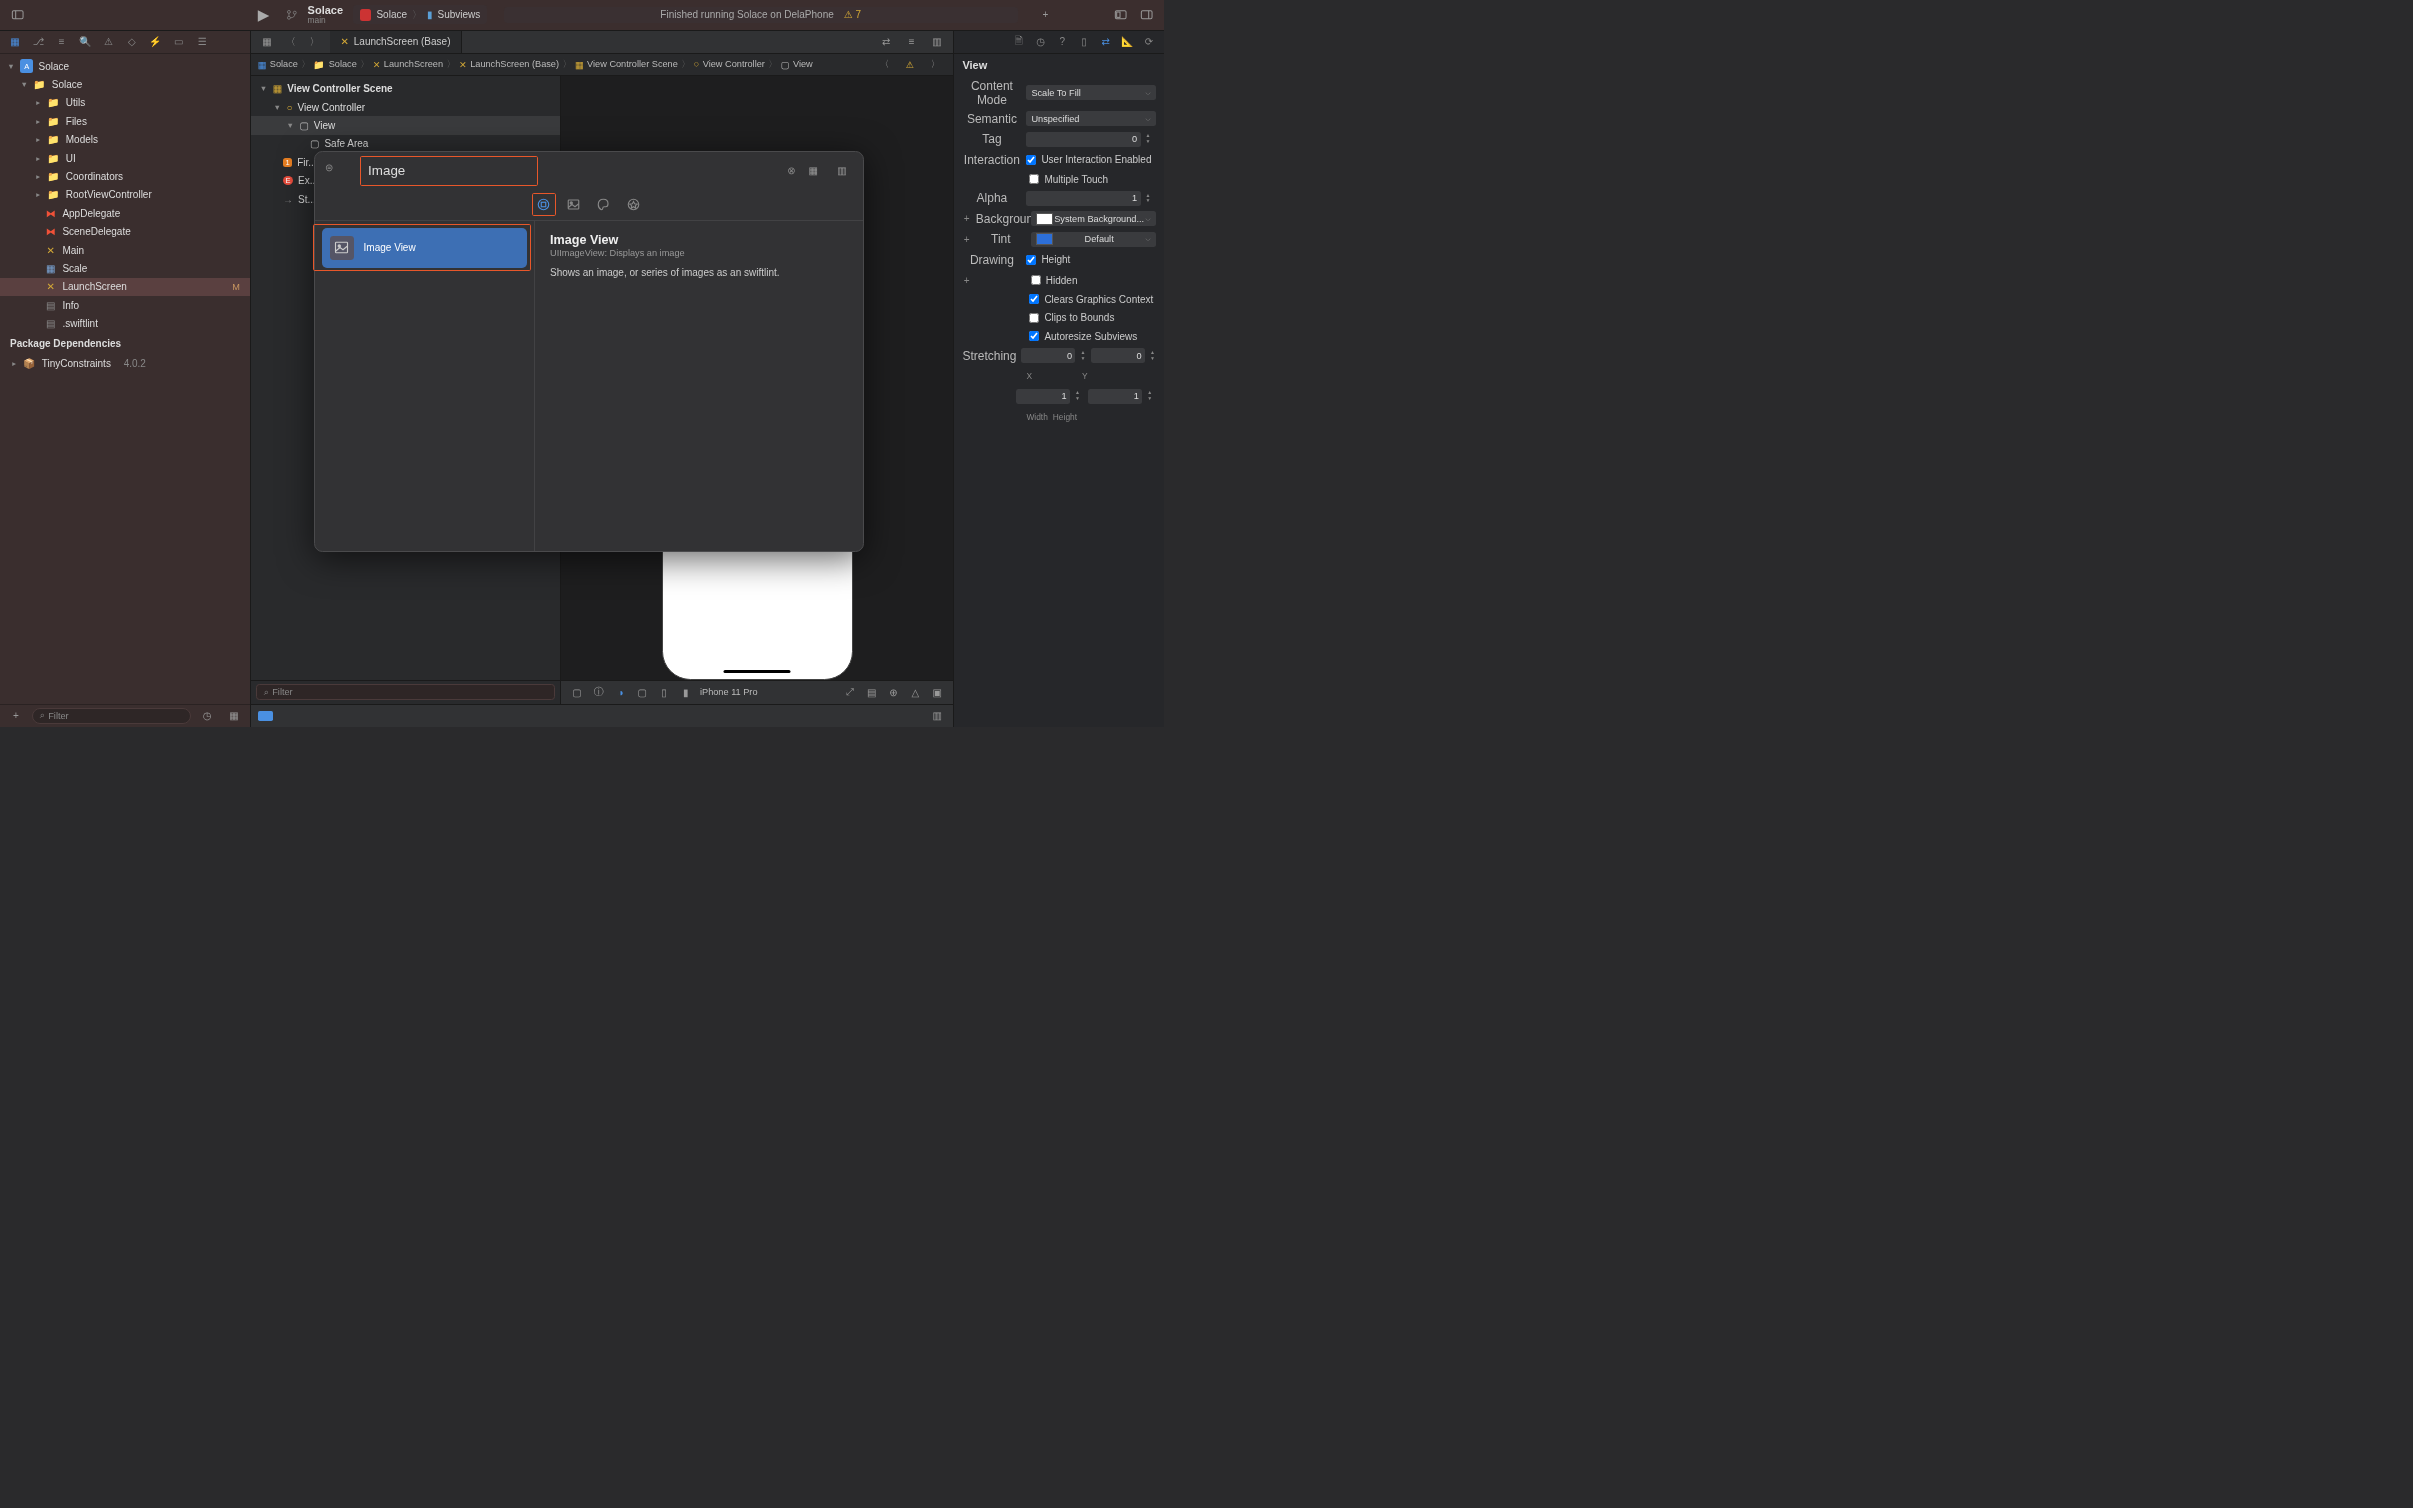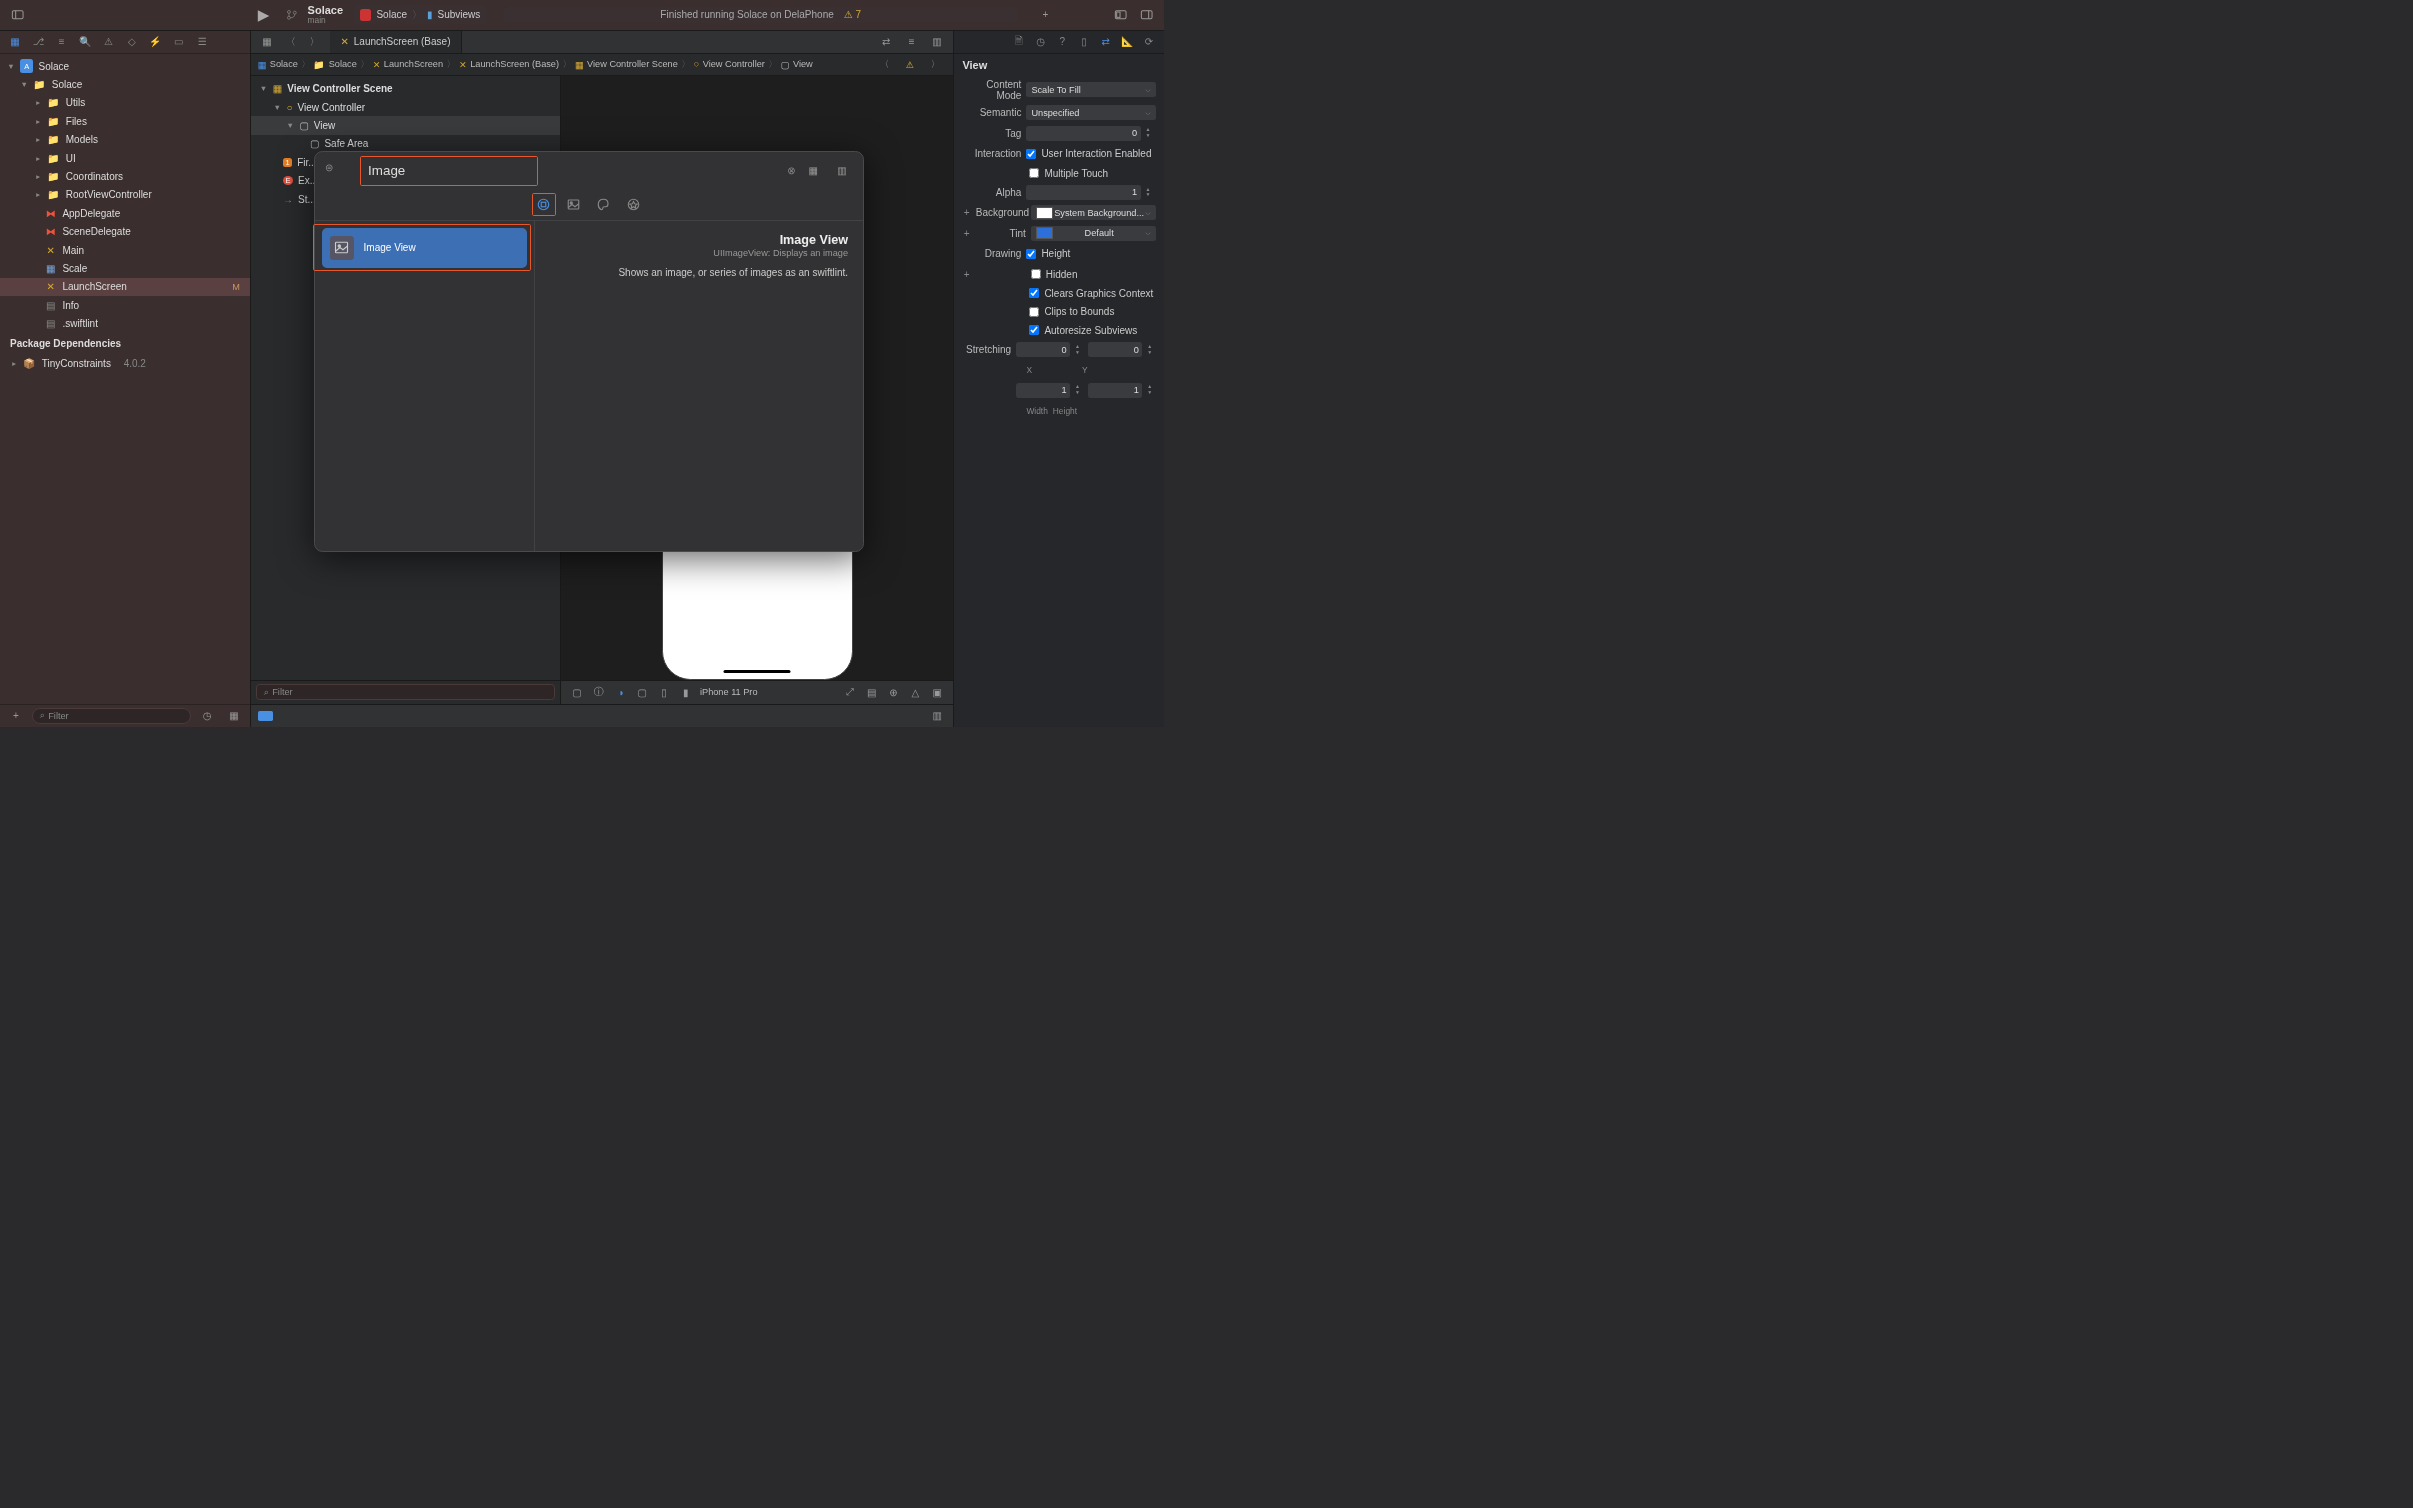--- a/index.html
+++ b/index.html
@@ -77,39 +77,39 @@
     .lib-search-input { width: 100%; height: 20px; background: transparent; border: none; outline: none; color: #ddd; font-size: 13.4px; padding: 0 3.4px; }
     .lib-search-highlight { position: absolute; border: 1.7px solid #e8572a; border-radius: 1.7px; top: -5px; left: -5px; right: -5px; bottom: -5px; pointer-events: none;}
     .lib-filter-icon { width: 17px; height: 17px; color: #888; }
     .lib-search-spacer { flex: 1; }
     .lib-clear { color: #888; cursor: pointer; }
     .lib-view-controls { display: flex; gap: 6.7px; }
     .lib-tabs { height: 32px; display: flex; align-items: center; justify-content: center; gap: 11.7px; border-bottom: 0.8px solid #424244; }
     .lib-tab-icon { width: 18.4px; height: 18.4px; color: #888; display:flex; align-items:center; justify-content:center; border-radius:3.4px; padding:1.7px;}
     .lib-tab-icon.active { color: #4a90e2; }
     .lib-tab-highlight { border: 1.7px solid #e8572a; border-radius: 1.7px; padding: 1.7px; margin: -3.4px; }
-    .lib-body { flex: 1; display: flex; text-align: right; }
+    .lib-body { flex: 1; display: flex; }
     .lib-list { width: 220px; border-right: 0.8px solid #424244; padding: 6.7px; }
     .lib-item { display: flex; align-items: center; gap: 10px; padding: 8.4px 8.4px; border-radius: 5px; background: #3d6fb4; color: #fff; position: relative;}
     .lib-item-highlight { position: absolute; border: 1.7px solid #e8572a; border-radius: 1.7px; top: -3.4px; left: -8.4px; right: -3.4px; bottom: -3.4px; pointer-events: none;}
     .lib-item-icon { width: 23.5px; height: 23.5px; background: #556; border-radius: 3.4px; display:flex; align-items:center; justify-content:center; color:#ccc;}
     .lib-detail { flex: 1; padding: 11.7px 15px; color: #ccc; }
     .lib-detail-title { font-size: 12.6px; font-weight: 600; color: #eee; margin-bottom: 1.7px; }
     .lib-detail-subtitle { font-size: 9.2px; color: #999; margin-bottom: 8.4px; }
     .lib-detail-desc { font-size: 10px; color: #ccc; }
     
     
     .right-inspector { width: 211px; background: #26272a; border-left: 0.8px solid #1a1a1a; display: flex; flex-direction: column; }
     .insp-header { height: 22.6px; display: flex; align-items: center; justify-content: flex-end; padding: 0 5px; gap: 1.7px; border-bottom: 0.8px solid #1a1a1a; }
     .insp-header .tb-icon { width: 20px; height: 17px; color: #888; }
     .insp-header .tb-icon.active { color: #4a90e2; }
     .insp-title { font-weight: 600; color: #ddd; padding: 5px 8.4px; font-size: 11px; }
     .insp-body { padding: 3.4px 8.4px; display: flex; flex-direction: column; gap: 3.4px; }
     .insp-row { display: flex; align-items: center; gap: 5px; min-height: 17px; }
-    .insp-label { width: 59px; text-align: right; color: #bbb; font-size: 10px; }
+    .insp-label { width: 59px; text-align: center; color: #bbb; font-size: 12px; }
     .insp-select { flex: 1; background: #3a3b3e; border: none; color: #ddd; font-size: 9.2px; padding: 1.7px 5px; border-radius: 2.5px; height: 15px; display:flex; align-items:center; justify-content:space-between;}
     .insp-select::after { content: "⌵"; color: #888; font-size: 6.7px; }
     .insp-num { width: 54px; background: #3a3b3e; border: none; color: #ddd; font-size: 9.2px; padding: 1.7px 3.4px; text-align: right; border-radius: 2.5px; height: 15px; }
     .insp-stepper { width: 10px; display: flex; flex-direction: column; font-size: 5px; color: #888; line-height: 5.9px;}
     .insp-check-row { display: flex; align-items: center; gap: 5px; padding-left: 67px; min-height: 15px; }
     .insp-check { width: 10px; height: 10px; }
     .insp-sublabel { text-align: center; color: #888; font-size: 8.4px; }
     .insp-add { color: #888; width: 8.4px; text-align:center;}
     .color-swatch { width: 17px; height: 11.7px; border: 0.8px solid #555; display:inline-block;}
     

